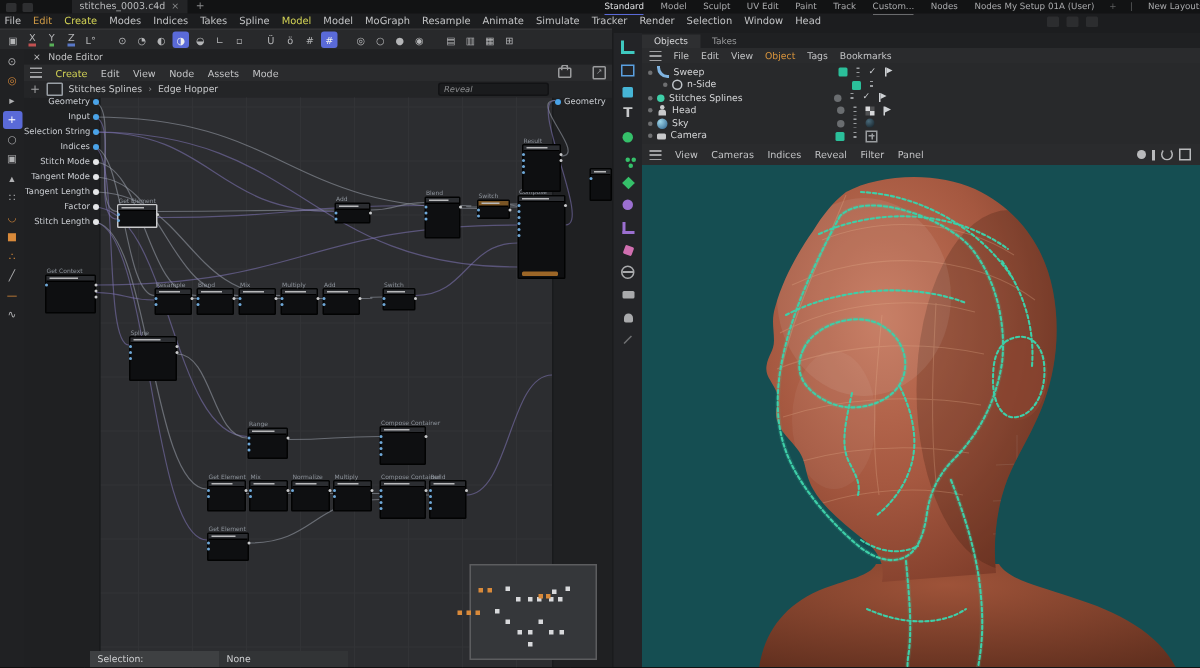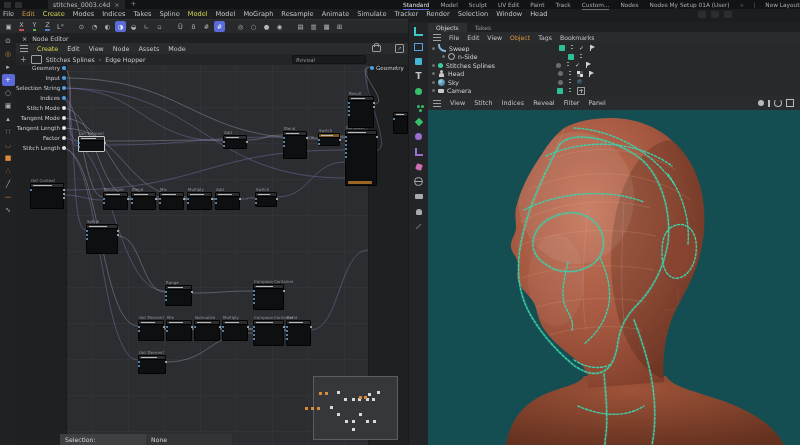--- a/index.html
+++ b/index.html
@@ -700,21 +700,21 @@
         <span class="chip chip-green"></span>
         <span class="chip chip-dots"></span>
         <span class="chip chip-target"></span>
       </div>
     </div>
 
   <div class="abs" id="vp-bar">
     <span class="burger"></span>
     <span id="vp-menu-items" style="display:flex;gap:9px;">
         <span class="menu-item">View</span>
-        <span class="menu-item">Stitch</span>
+        <span class="menu-item">Cameras</span>
         <span class="menu-item">Indices</span>
         <span class="menu-item">Reveal</span>
         <span class="menu-item">Filter</span>
         <span class="menu-item">Panel</span>
       </span>
     <span id="vp-icons">
       <i class="vpi-sphere"></i>
       <i class="vpi-updown"></i>
       <i class="vpi-rotate"></i>
       <i class="vpi-square"></i>

